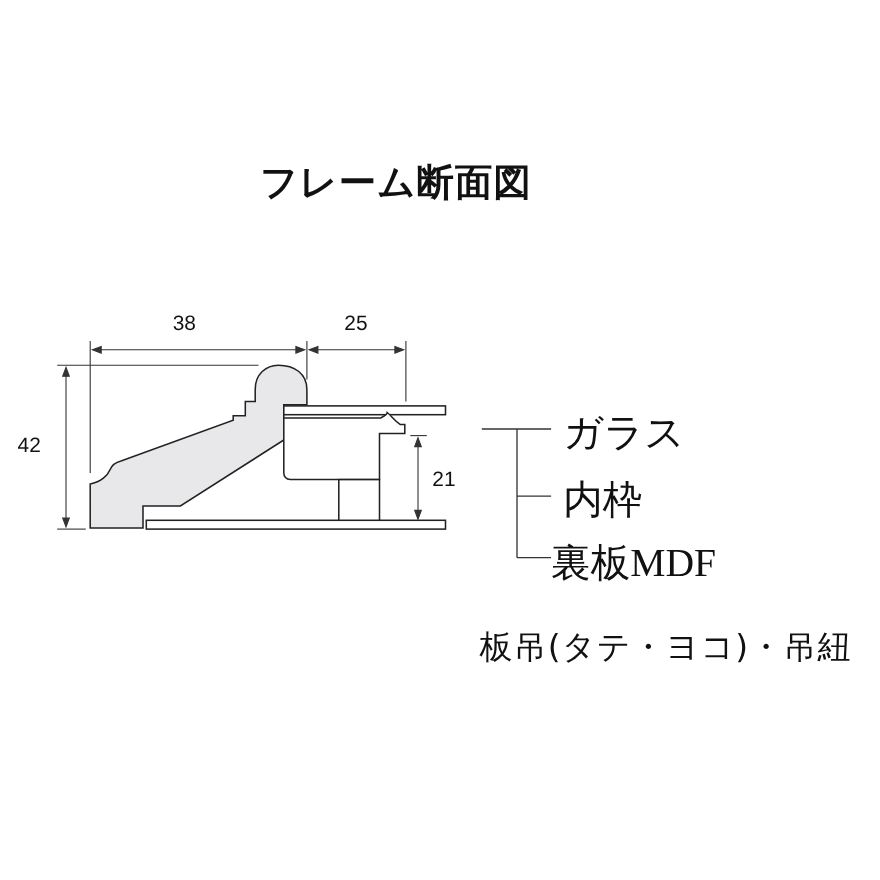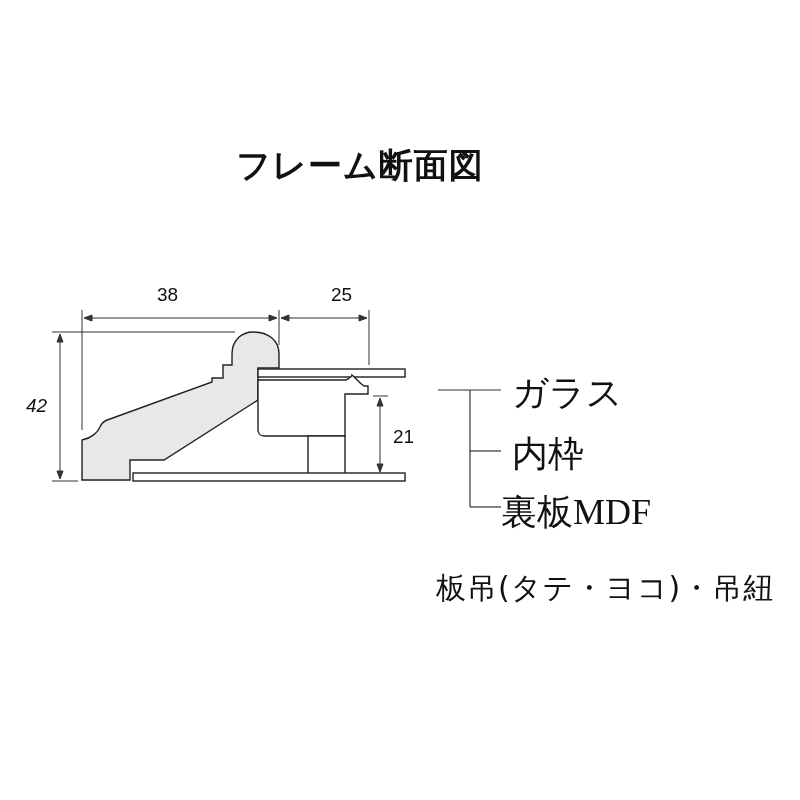--- a/index.html
+++ b/index.html
@@ -58,21 +58,21 @@
 
   <g stroke="#333" stroke-width="1.2" fill="none">
     <line x1="438" y1="390" x2="501" y2="390"></line>
     <line x1="470" y1="390" x2="470" y2="507"></line>
     <line x1="470" y1="451" x2="501" y2="451"></line>
     <line x1="470" y1="507" x2="501" y2="507"></line>
   </g>
 </svg>
 
 <div class="dim" style="left:157px; top:284px;">38</div>
-<div class="dim" style="left:331px; top:284px;text-align:right;">25</div>
-<div class="dim" style="left:26px; top:395px;font-style:italic;">42</div>
+<div class="dim" style="left:313px; top:284px;text-align:right;">25</div>
+<div class="dim" style="left:16px; top:395px;">42</div>
 <div class="dim" style="left:393px; top:426px;">21</div>
 
 <div class="label" style="left:512px; top:369px;">ガラス</div>
 <div class="label" style="left:512px; top:430px;">内枠</div>
 <div class="label" style="left:501px; top:488px;">裏板MDF</div>
 
 <div class="note" style="left:436px; top:568px;">板吊(タテ・ヨコ)・吊紐</div>
 
 </body></html>

